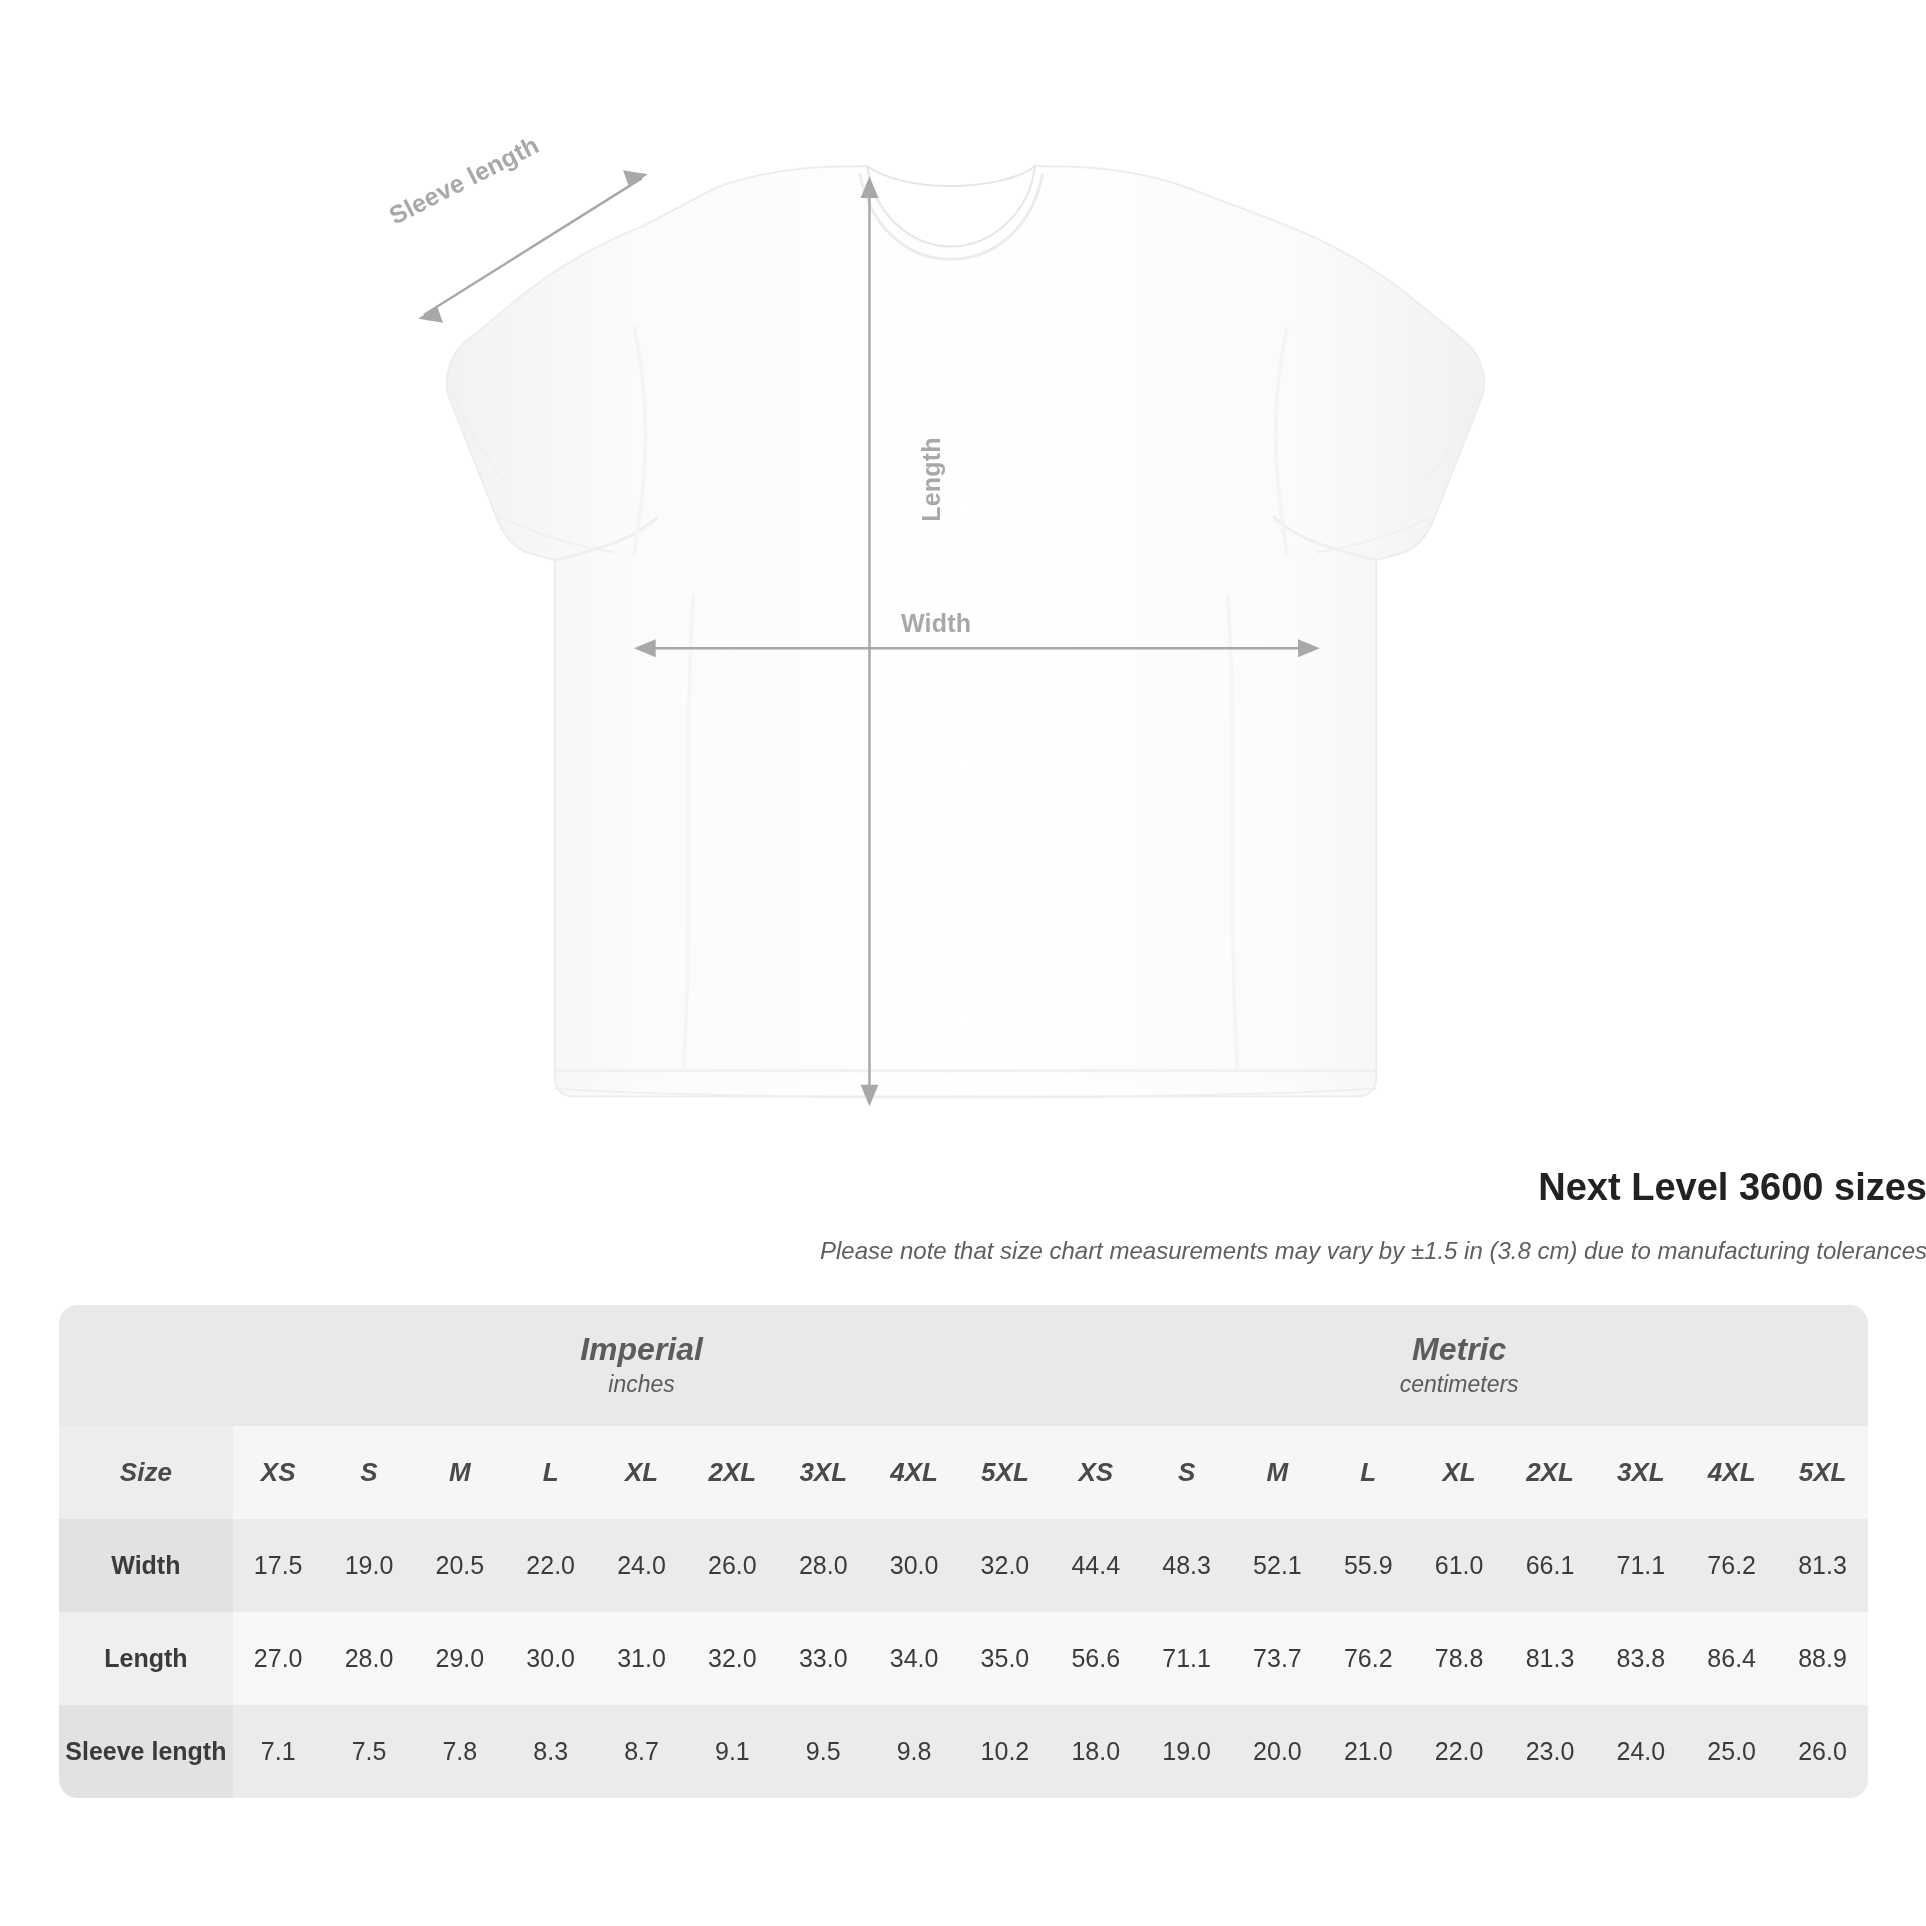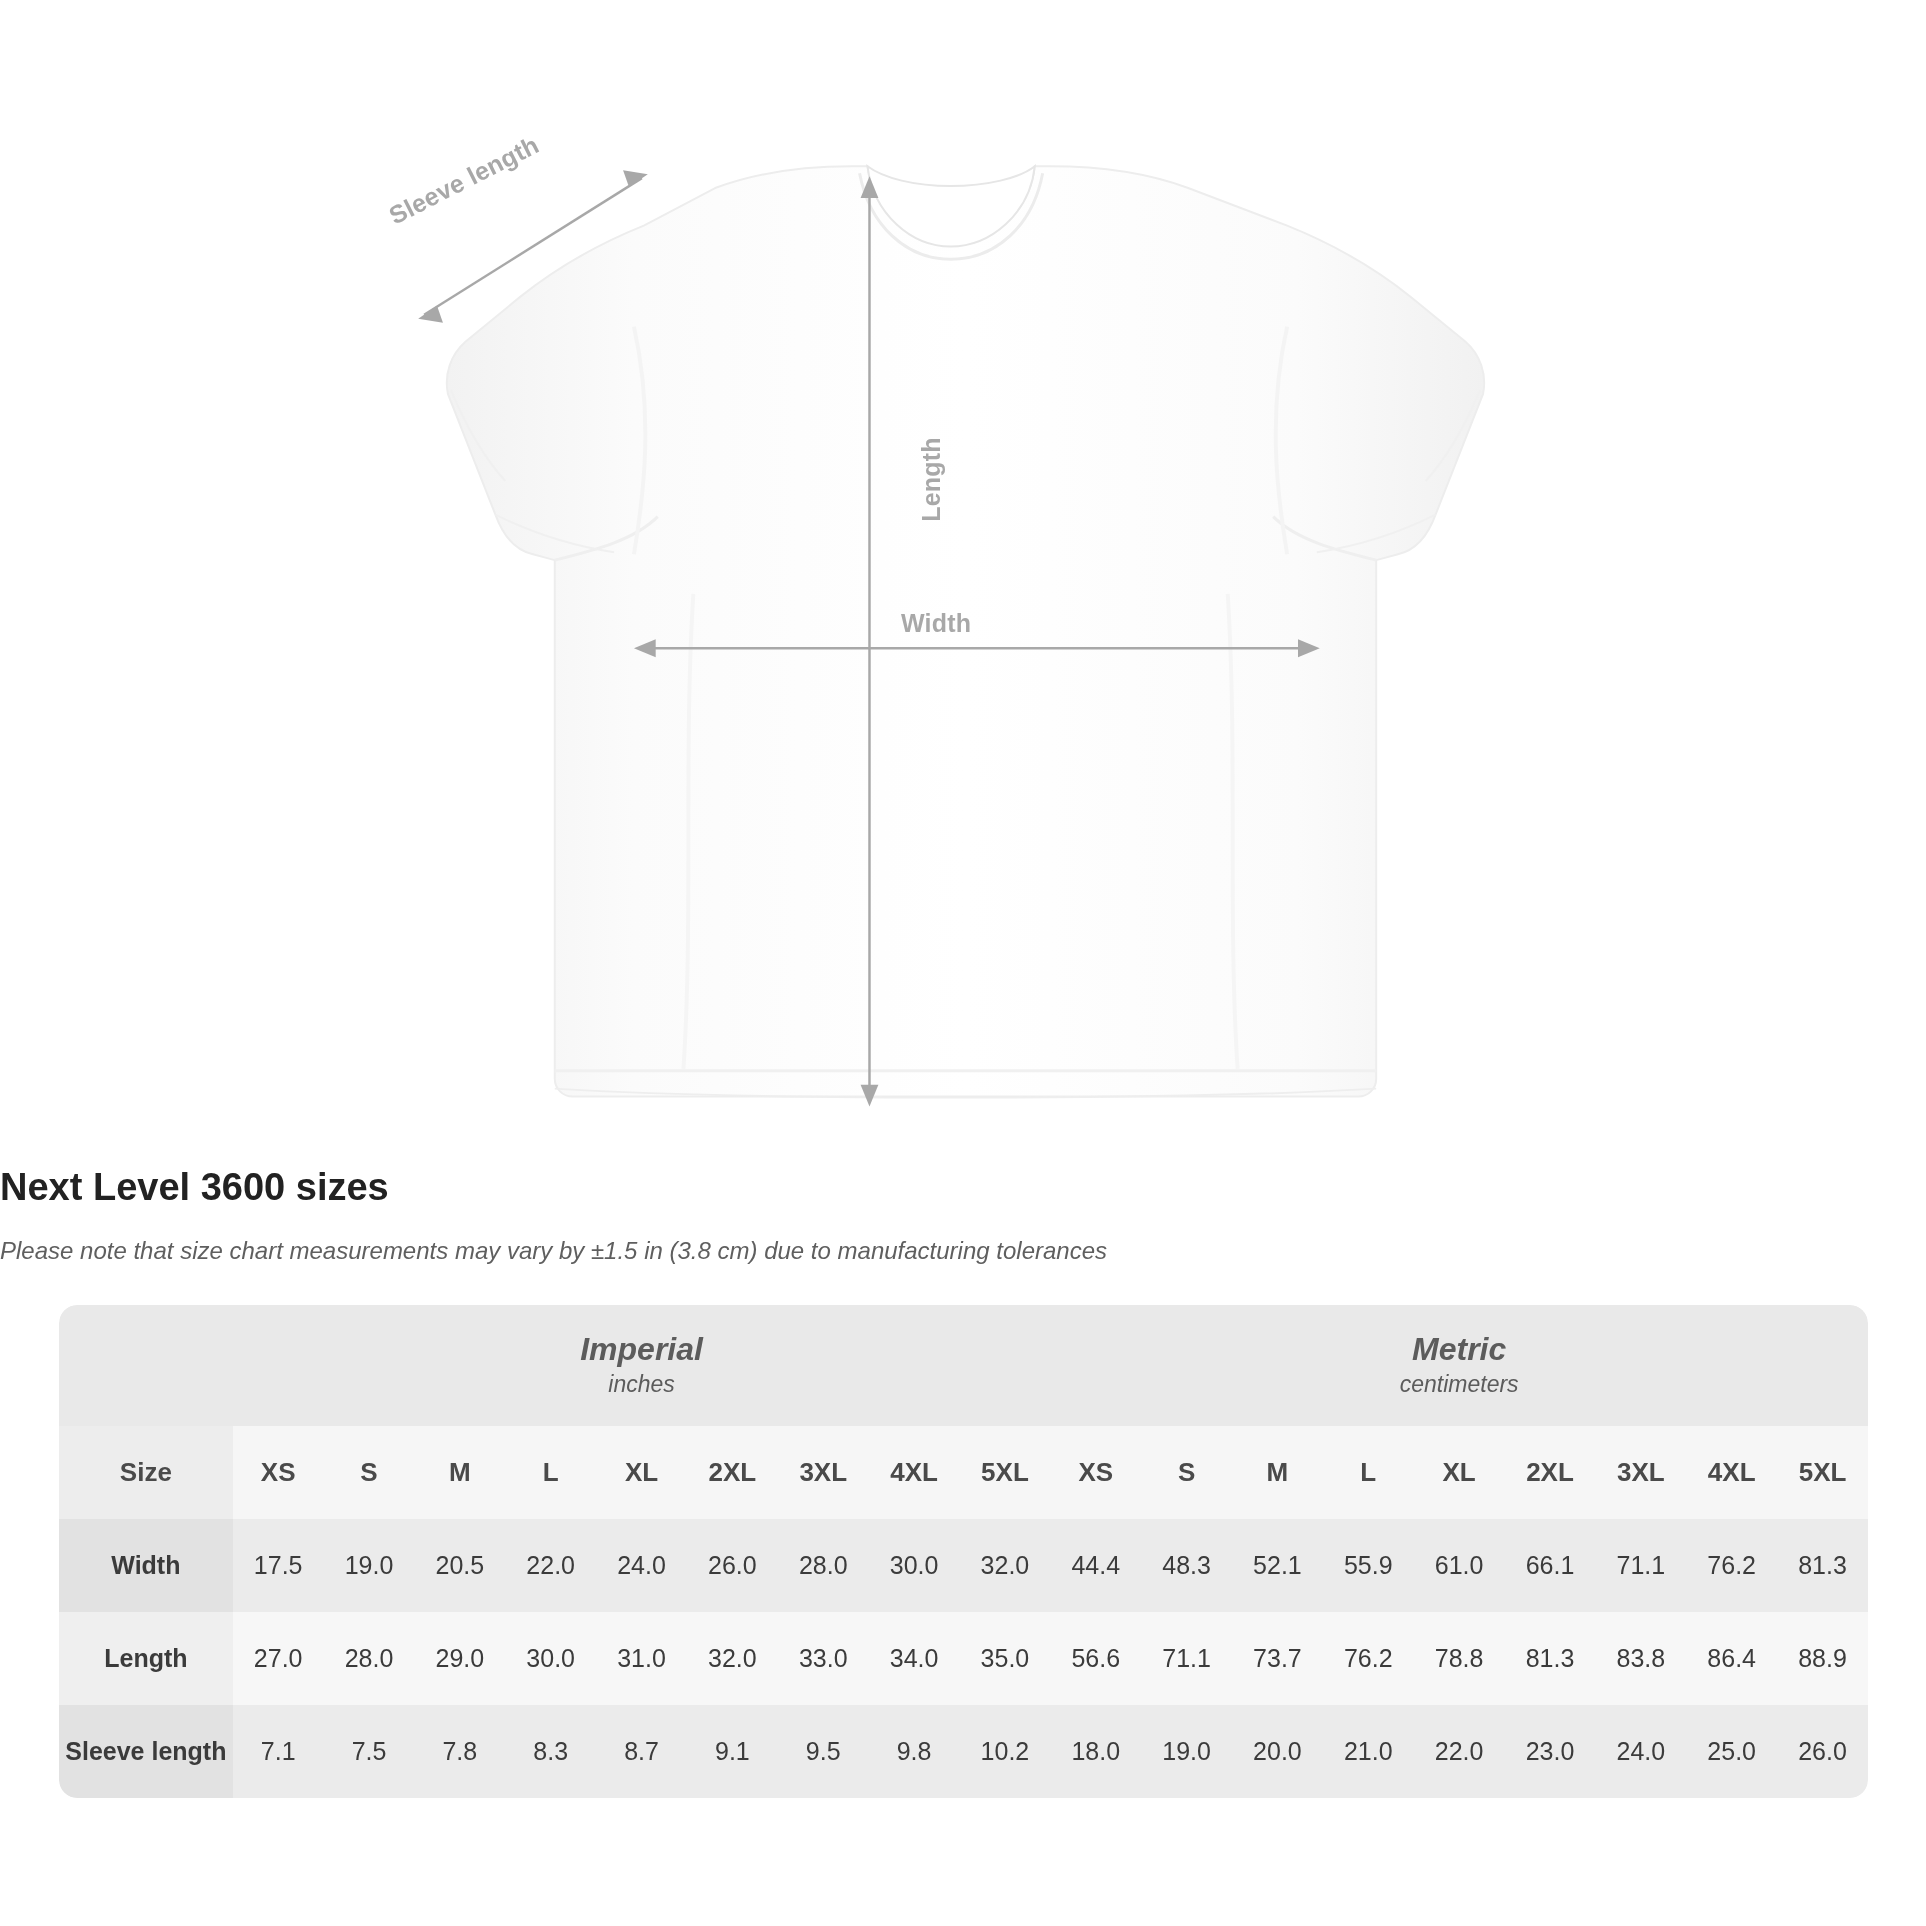--- a/index.html
+++ b/index.html
@@ -49,21 +49,21 @@
     transform: rotate(-90deg);
     transform-origin: center center;
   }
   .label-width {
     left: 901px;
     top: 609px;
   }
 
   
   .title-block {
-    text-align: left;
+    text-align: right;
     margin-top: 18px;
   }
   .chart-title {
     font-size: 38px;
     font-weight: bold;
     color: #222222;
     margin: 0;
   }
   .chart-note {
     font-size: 24px;
@@ -112,20 +112,21 @@
   }
   .unit-head.first { border-top-left-radius: 18px; }
   .unit-head.last { border-top-right-radius: 18px; }
 
   tr.row-size td {
     background: #f6f6f6;
     height: 91px;
     font-weight: bold;
     font-size: 26px;
     color: #4a4a4a;
+    font-style: italic;
   }
   tr.row-size td.rowhead { background: #ededed; }
 
   tr.row-data td {
     height: 91px;
   }
   tr.row-alt td { background: #ebebeb; }
   tr.row-plain td { background: #f7f7f7; }
   td.rowhead {
     font-weight: bold;

